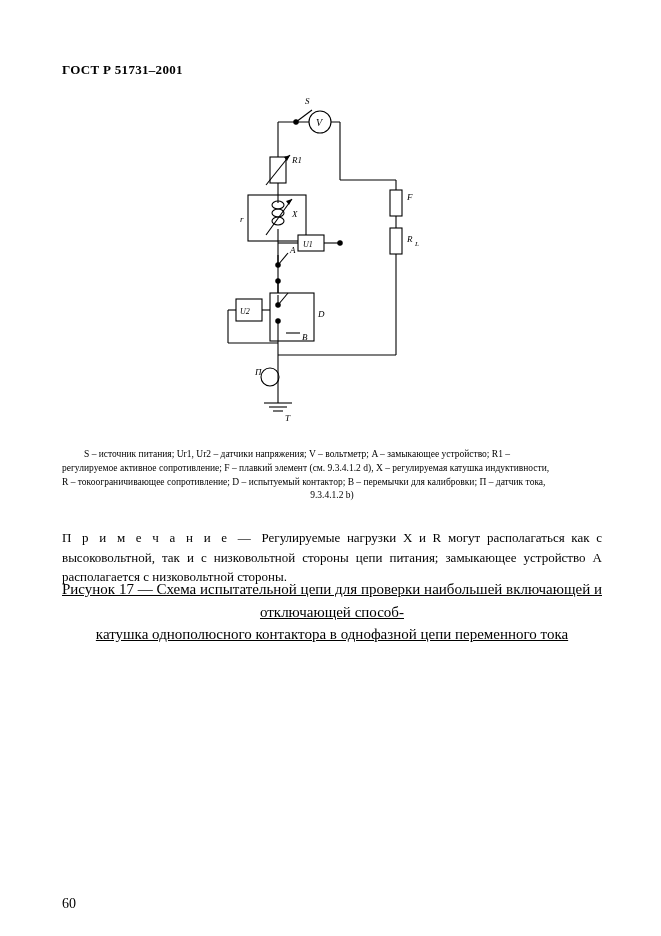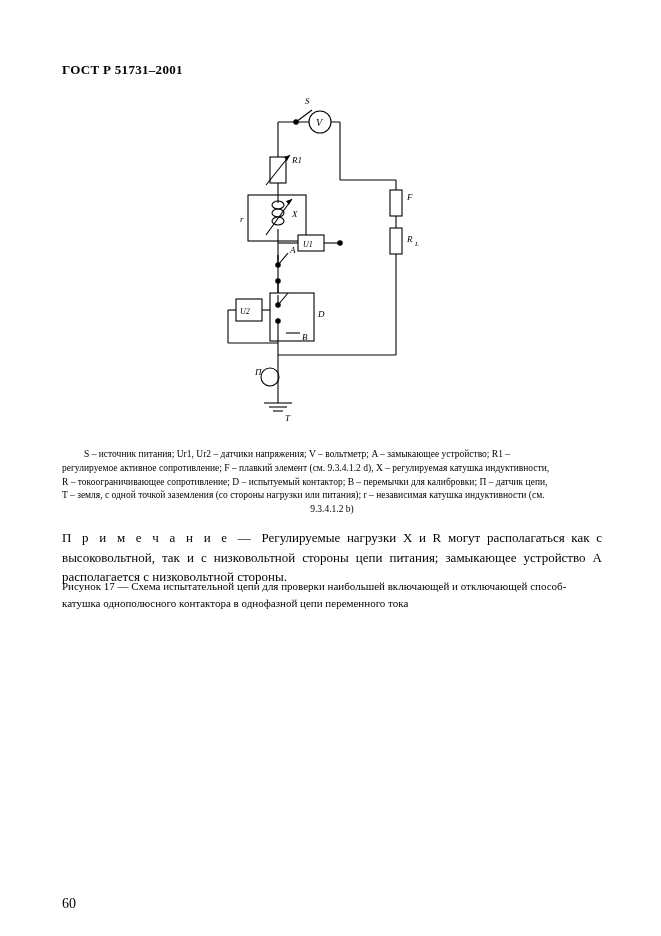--- a/index.html
+++ b/index.html
@@ -47,23 +47,24 @@
     line-height:1.5;
     text-align:justify;
   }
   .note .ind{ text-indent:22px; }
   .sp{ letter-spacing:2px; }
 
   .figcaption{
     position:absolute;
     left:62px;top:578px;
     width:540px;
-    font-size:11px;
+    font-size:15px;
     line-height:1.5;
-    text-align:left;
+    text-align:center;
+    text-decoration:underline;
   }
   .figcaption .l2{ display:block; }
 
   .pagenum{
     position:absolute;
     left:62px;top:848px;
     font-size:14px;
     margin-top:48px;
   }
 
@@ -171,22 +172,21 @@
         <text x="102" y="245">B</text>
         <text x="55" y="280">П</text>
         <text x="85" y="326">T</text>
       </g>
     </svg>
   </div>
 
   <div class="caption-block">
     <div class="ind">S – источник питания; Ur1, Ur2  – датчики напряжения;  V – вольтметр; A – замыкающее устройство; R1 –</div>
     <div>регулируемое активное сопротивление; F – плавкий элемент (см. 9.3.4.1.2 d), X – регулируемая  катушка индуктивности,</div>
-    <div>R    – токоограничивающее сопротивление; D – испытуемый контактор; B – перемычки для калибровки; П  –  датчик цепи,</div>
-    <div>T – земля, с одной точкой заземления (со стороны нагрузки или питания); r –  независимая катушка индуктивности (см.</div>
+    <div>R    – токоограничивающее сопротивление; D – испытуемый контактор; B – перемычки для калибровки; П  –  датчик тока,</div>
     <div class="lastline">9.3.4.1.2 b)</div>
   </div>
 
   <div class="note">
     <span class="ind"></span><span class="sp">П р и м е ч а н и е — </span><span>Регулируемые нагрузки X и R могут располагаться как с высоковольтной, так и с низковольтной стороны цепи питания; замыкающее устройство A располагается с низковольтной  стороны.</span>
   </div>
 
   <div class="figcaption">
     <span>Рисунок 17 — Схема испытательной цепи для проверки  наибольшей включающей и отключающей способ-</span>
     <span class="l2">катушка однополюсного контактора в однофазной цепи переменного тока</span>

